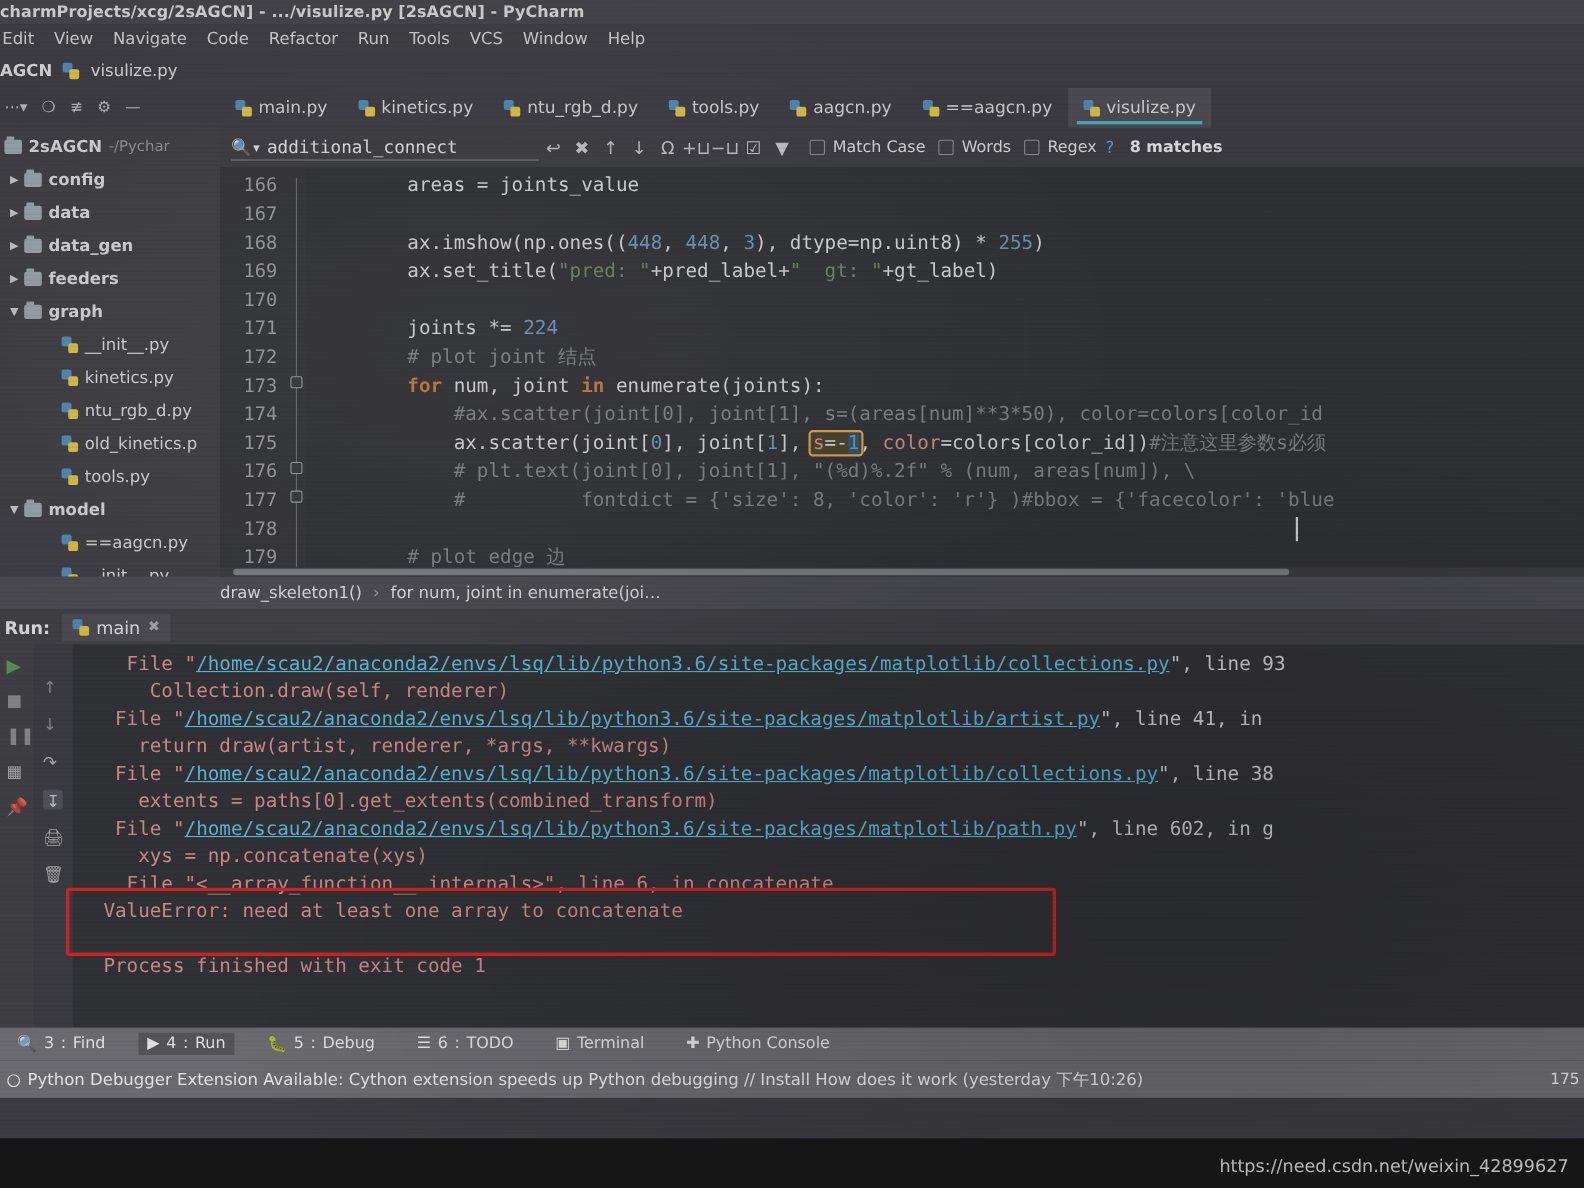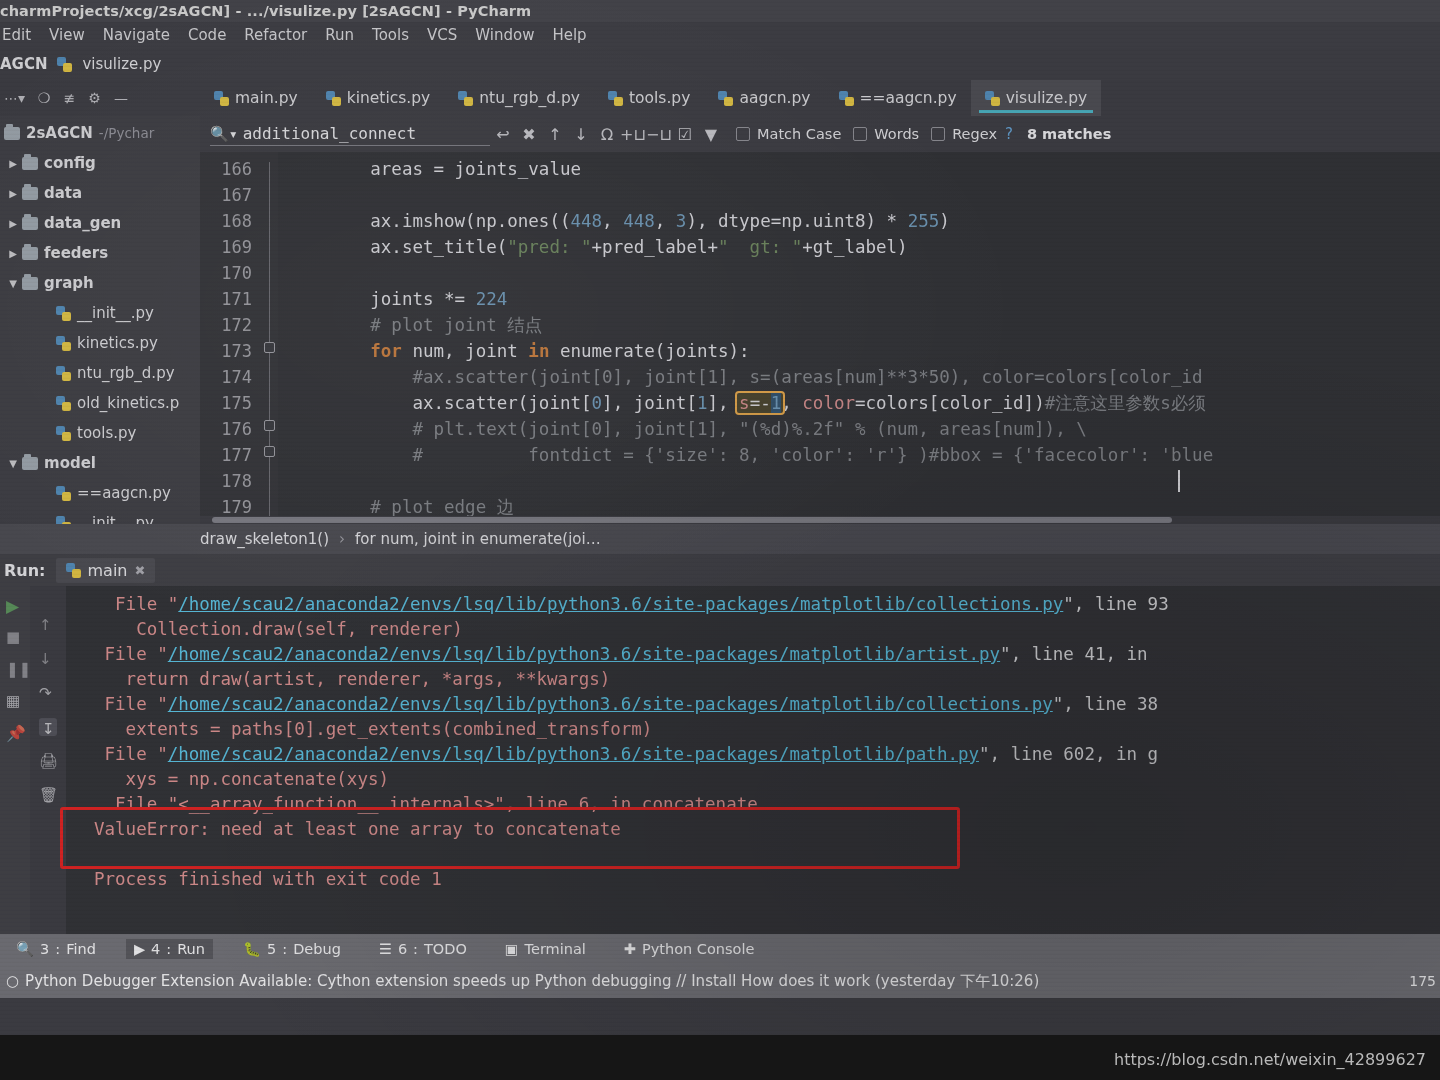--- a/index.html
+++ b/index.html
@@ -473,13 +473,13 @@
     <span style="margin-right:6px;">○</span>
     <span>Python Debugger Extension Available: Cython extension speeds up Python debugging // Install How does it work (yesterday 下午10:26)</span>
     <span class="right">175</span>
   </div>
 
   <div class="glare"></div>
   <div class="scanlines"></div>
 </div>
 
 <div class="bezel"></div>
-<div class="watermark">https://blog.csdn.net/weixin_42899627</div>
+<div class="watermark">https://need.csdn.net/weixin_42899627</div>
 
 </body></html>

